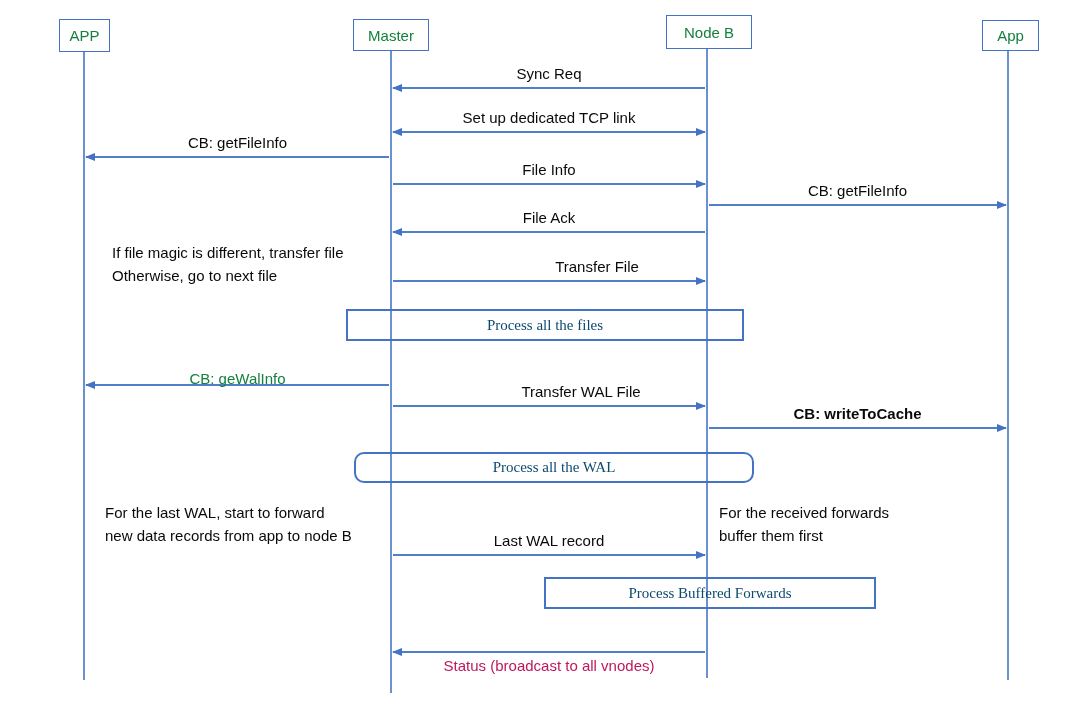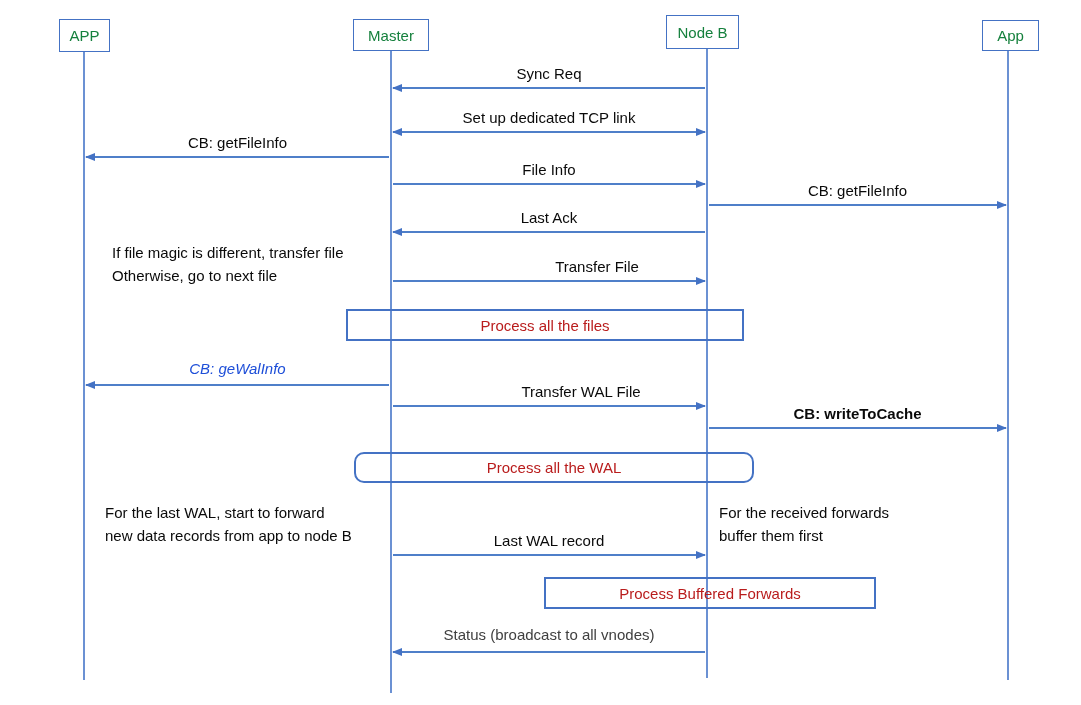--- a/index.html
+++ b/index.html
@@ -49,23 +49,24 @@
     font-size:15px;
     color:#0a0a0a;
     z-index:2;
   }
   .process-box{
     position:absolute;
     border:2.2px solid #4472C4;
     background:transparent;
     display:flex;align-items:center;justify-content:center;
     font-size:15px;
-    color:#b91c1c;
+    color:#0c4a6e;
     box-sizing:border-box;
     z-index:3;
+    font-family:Liberation Serif, serif;
   }
   .note{
     position:absolute;
     font-size:15px;
     line-height:23px;
     color:#0a0a0a;
     white-space:pre;
     z-index:2;
   }
 </style>
@@ -75,21 +76,21 @@
 <div id="stage" style="background: rgb(255, 255, 255);">
     <div class="lifeline" style="left: 83.2px; top: 52px; height: 628px; background: rgb(107, 145, 211);"></div>
     <div class="actor-box" style="left: 59px; top: 19px; width: 51px; height: 33px; border-color: rgb(68, 114, 196);">
       <span>APP</span>
     </div>
     <div class="lifeline" style="left: 390.2px; top: 51px; height: 642px; background: rgb(107, 145, 211);"></div>
     <div class="actor-box" style="left: 353px; top: 19px; width: 76px; height: 32px; border-color: rgb(68, 114, 196);">
       <span>Master</span>
     </div>
     <div class="lifeline" style="left: 706.2px; top: 49px; height: 629px; background: rgb(107, 145, 211);"></div>
-    <div class="actor-box" style="left: 666px; top: 15px; width: 73px; height: 34px; border-color: rgb(68, 114, 196); text-align: right;">
+    <div class="actor-box" style="left: 666px; top: 15px; width: 86px; height: 34px; border-color: rgb(68, 114, 196); text-align: right;">
       <span>Node B</span>
     </div>
     <div class="lifeline" style="left: 1007.2px; top: 51px; height: 629px; background: rgb(107, 145, 211);"></div>
     <div class="actor-box" style="left: 982px; top: 20px; width: 57px; height: 31px; border-color: rgb(68, 114, 196);">
       <span>App</span>
     </div>
     <div class="msg-line" style="left: 393px; width: 312px; top: 87.2px; background: rgb(79, 127, 201);"></div>
     <div class="arrowhead left" style="left: 392px; top: 83.5px; border-right-color: rgb(68, 114, 196);"></div>
     <div class="msg-label" style="left: 549px; top: 65px; color: rgb(10, 10, 10);">Sync Req</div>
     <div class="msg-line" style="left: 393px; width: 312px; top: 131.2px; background: rgb(79, 127, 201);"></div>
@@ -100,39 +101,39 @@
     <div class="arrowhead left" style="left: 85px; top: 152.5px; border-right-color: rgb(68, 114, 196);"></div>
     <div class="msg-label" style="left: 237.5px; top: 134px; color: rgb(10, 10, 10);">CB: getFileInfo</div>
     <div class="msg-line" style="left: 393px; width: 312px; top: 183.2px; background: rgb(79, 127, 201);"></div>
     <div class="arrowhead right" style="left: 696px; top: 179.5px; border-left-color: rgb(68, 114, 196);"></div>
     <div class="msg-label" style="left: 549px; top: 161px; color: rgb(10, 10, 10);">File Info</div>
     <div class="msg-line" style="left: 709px; width: 297px; top: 204.2px; background: rgb(79, 127, 201);"></div>
     <div class="arrowhead right" style="left: 997px; top: 200.5px; border-left-color: rgb(68, 114, 196);"></div>
     <div class="msg-label" style="left: 857.5px; top: 182px; color: rgb(10, 10, 10);">CB: getFileInfo</div>
     <div class="msg-line" style="left: 393px; width: 312px; top: 231.2px; background: rgb(79, 127, 201);"></div>
     <div class="arrowhead left" style="left: 392px; top: 227.5px; border-right-color: rgb(68, 114, 196);"></div>
-    <div class="msg-label" style="left: 549px; top: 209px; color: rgb(10, 10, 10);">Last Ack</div>
+    <div class="msg-label" style="left: 549px; top: 209px; color: rgb(10, 10, 10);">File Ack</div>
     <div class="msg-line" style="left: 393px; width: 312px; top: 280.2px; background: rgb(79, 127, 201);"></div>
     <div class="arrowhead right" style="left: 696px; top: 276.5px; border-left-color: rgb(68, 114, 196);"></div>
     <div class="msg-label" style="left: 549px; top: 258px; color: rgb(10, 10, 10); margin-left: 48px;">Transfer File</div>
     <div class="msg-line" style="left: 86px; width: 303px; top: 384.2px; background: rgb(79, 127, 201);"></div>
     <div class="arrowhead left" style="left: 85px; top: 380.5px; border-right-color: rgb(68, 114, 196);"></div>
-    <div class="msg-label" style="left: 237.5px; top: 360px; color: #1d4ed8; font-style: italic;">CB: geWalInfo</div>
+    <div class="msg-label" style="left: 237.5px; top: 370px; color: #15803d;">CB: geWalInfo</div>
     <div class="msg-line" style="left: 393px; width: 312px; top: 405.2px; background: rgb(79, 127, 201);"></div>
     <div class="arrowhead right" style="left: 696px; top: 401.5px; border-left-color: rgb(68, 114, 196);"></div>
     <div class="msg-label" style="left: 549px; top: 383px; color: rgb(10, 10, 10); margin-left: 32px;">Transfer WAL File</div>
     <div class="msg-line" style="left: 709px; width: 297px; top: 427.2px; background: rgb(79, 127, 201);"></div>
     <div class="arrowhead right" style="left: 997px; top: 423.5px; border-left-color: rgb(68, 114, 196);"></div>
     <div class="msg-label" style="left: 857.5px; top: 405px; color: rgb(10, 10, 10); font-weight: bold;">CB: writeToCache</div>
     <div class="msg-line" style="left: 393px; width: 312px; top: 554.2px; background: rgb(79, 127, 201);"></div>
     <div class="arrowhead right" style="left: 696px; top: 550.5px; border-left-color: rgb(68, 114, 196);"></div>
     <div class="msg-label" style="left: 549px; top: 532px; color: rgb(10, 10, 10);">Last WAL record</div>
     <div class="msg-line" style="left: 393px; width: 312px; top: 651.2px; background: rgb(79, 127, 201);"></div>
     <div class="arrowhead left" style="left: 392px; top: 647.5px; border-right-color: rgb(68, 114, 196);"></div>
-    <div class="msg-label" style="left: 549px; top: 626px; color: #404040;">Status (broadcast to all vnodes)</div>
+    <div class="msg-label" style="left: 549px; top: 657px; color: #be185d;">Status (broadcast to all vnodes)</div>
     <div class="process-box" style="left: 346px; top: 309px; width: 398px; height: 32px; border-color: rgb(68, 114, 196);">
       <span>Process all the files</span>
     </div>
     <div class="process-box" style="left: 354px; top: 452px; width: 400px; height: 31px; border-color: rgb(68, 114, 196); border-radius: 10px;">
       <span>Process all the WAL</span>
     </div>
     <div class="process-box" style="left: 544px; top: 577px; width: 332px; height: 32px; border-color: rgb(68, 114, 196);">
       <span>Process Buffered Forwards</span>
     </div>
     <div class="note" style="left: 112px; top: 241px; color: rgb(10, 10, 10);">If file magic is different, transfer file

